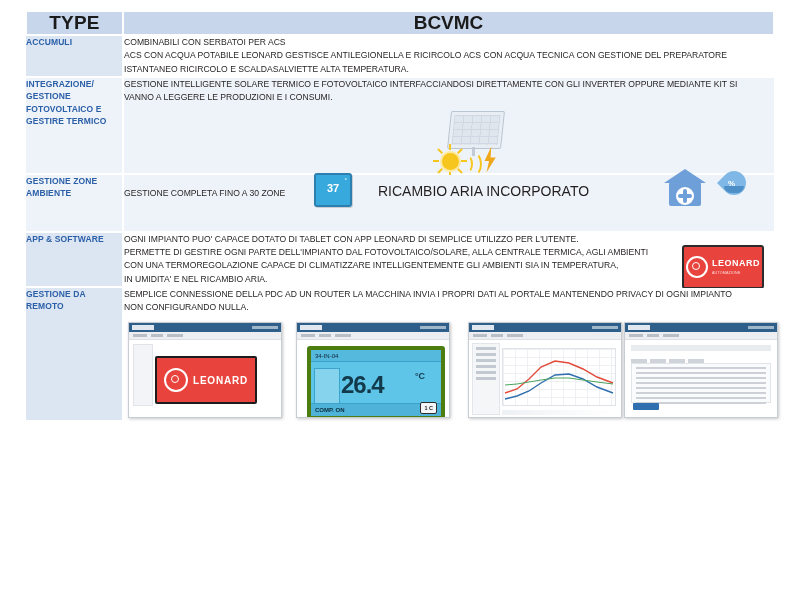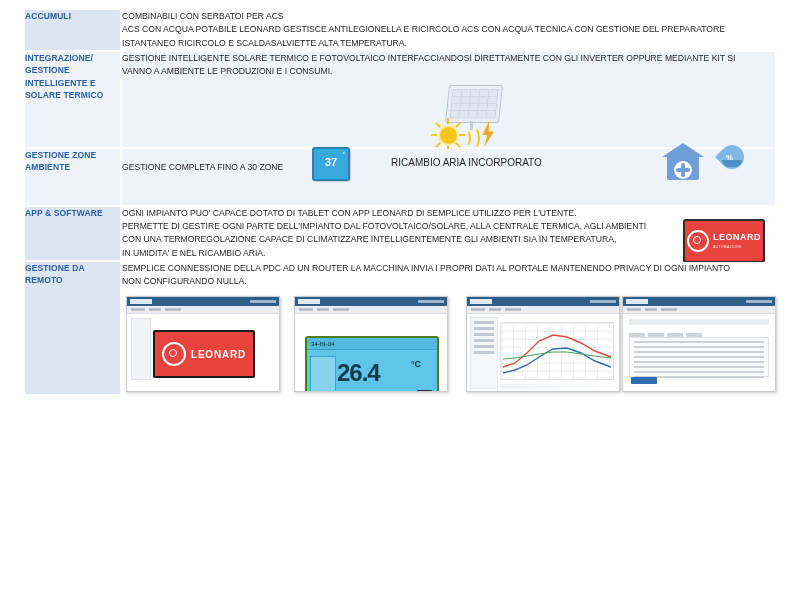--- a/index.html
+++ b/index.html
@@ -192,23 +192,23 @@
   }
   .thermo .dot {
     position: absolute;
     right: 3px;
     top: 2px;
     font-size: 6px;
     line-height: 6px;
   }
   .mid-text {
     position: absolute;
-    left: 269px;
+    left: 254px;
     top: 6px;
-    font-size: 10px;
+    font-size: 14px;
     color: #231f20;
     white-space: nowrap;
   }
   .house {
     position: absolute;
     left: 540px;
     top: -6px;
     width: 42px;
     height: 40px;
   }
@@ -391,24 +391,24 @@
   }
   .s1-card .t { color: #fff; font-size: 10px; font-weight: bold; letter-spacing: 0.8px; }
   .s1-side {
     position: absolute; left: 4px; top: 4px; width: 18px; height: 60px;
     background: #f2f4f7; border: 1px solid #e1e4e8;
   }
 
   
   .s2-screen {
     position: absolute;
-    left: 10px; top: 22px;
+    left: 10px; top: 6px;
     width: 130px; height: 66px;
     background: #5ec4e8;
-    border: 2px solid #4d7c0f;
+    border: 4px solid #4d7c0f;
     border-radius: 3px;
     overflow: hidden;
   }
   .s2-top {
     position: absolute; left: 0; top: 0; width: 100%; height: 12px;
     background: #55b9de; border-bottom: 1px solid #3ba4cc;
     color: #123; font-size: 6px; line-height: 12px; padding-left: 4px;
     box-sizing: border-box;
   }
   .s2-temp {
@@ -482,35 +482,39 @@
     position: absolute; left: 8px; bottom: 8px;
     width: 26px; height: 7px; background: #2f6fb0; border-radius: 1px;
   }
 </style>
 </head>
 <body>
 
 <div class="page">
   <table class="table">
     <tbody>
+      <tr>
+        <th class="hdr-type">TYPE</th>
+        <th class="hdr-main">BCVMC</th>
+      </tr>
 
       <tr class="row-a">
         <td class="label-cell">ACCUMULI</td>
         <td class="content-cell">
           <span class="txt-line">COMBINABILI CON SERBATOI PER ACS</span>
           <span class="txt-line">ACS CON ACQUA POTABILE LEONARD GESTISCE ANTILEGIONELLA E RICIRCOLO ACS CON ACQUA TECNICA CON GESTIONE DEL PREPARATORE</span>
           <span class="txt-line">ISTANTANEO RICIRCOLO E SCALDASALVIETTE ALTA TEMPERATURA.</span>
         </td>
       </tr>
 
       <tr class="row-b">
-        <td class="label-cell">INTEGRAZIONE/ GESTIONE INTELLIGENTE E SOLARE TERMICO</td>
+        <td class="label-cell">INTEGRAZIONE/ GESTIONE FOTOVOLTAICO E GESTIRE TERMICO</td>
         <td class="content-cell">
           <span class="txt-line">GESTIONE INTELLIGENTE SOLARE TERMICO E FOTOVOLTAICO INTERFACCIANDOSI DIRETTAMENTE CON GLI INVERTER OPPURE MEDIANTE KIT SI</span>
-          <span class="txt-line">VANNO A AMBIENTE LE PRODUZIONI E I CONSUMI.</span>
+          <span class="txt-line">VANNO A LEGGERE LE PRODUZIONI E I CONSUMI.</span>
           <div class="pv-group">
             <div class="pv-panel">
                 <div class="cellgrid"></div>
               </div>
             <div class="pv-stand"></div>
             <div class="sun-rays">
               <span style="transform:rotate(0deg)"></span>
               <span style="transform:rotate(45deg)"></span>
               <span style="transform:rotate(90deg)"></span>
               <span style="transform:rotate(135deg)"></span>

